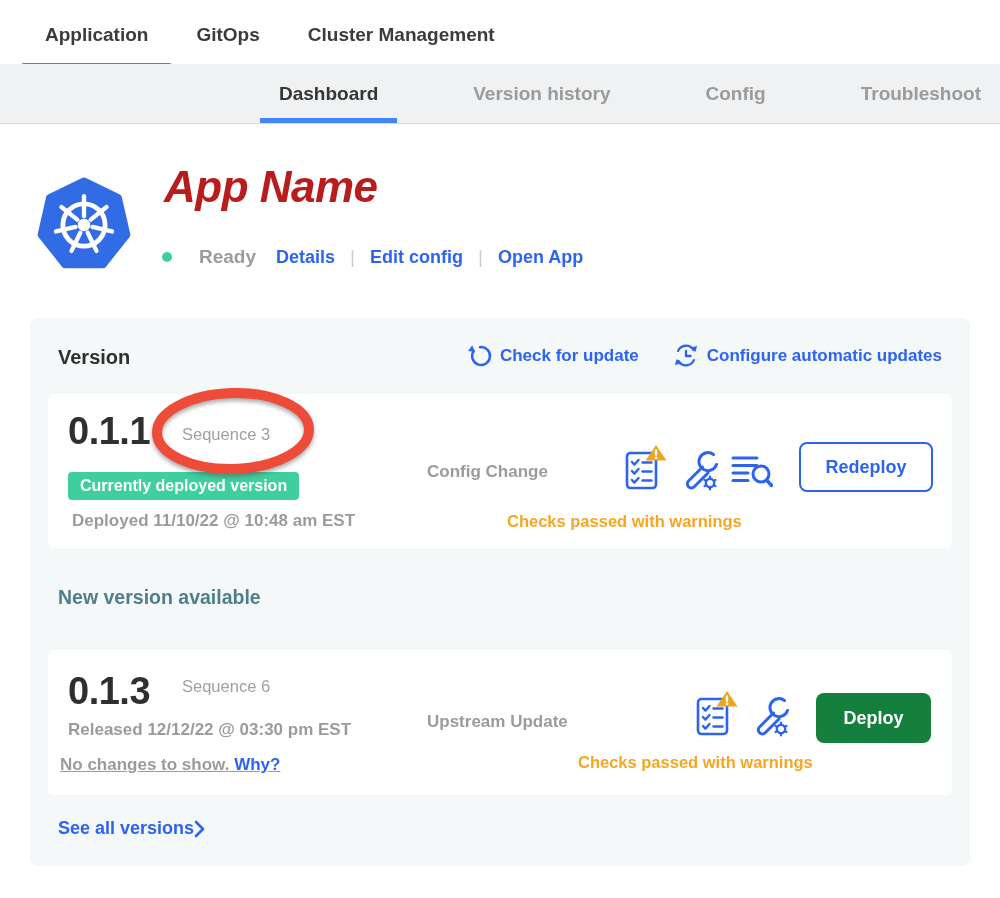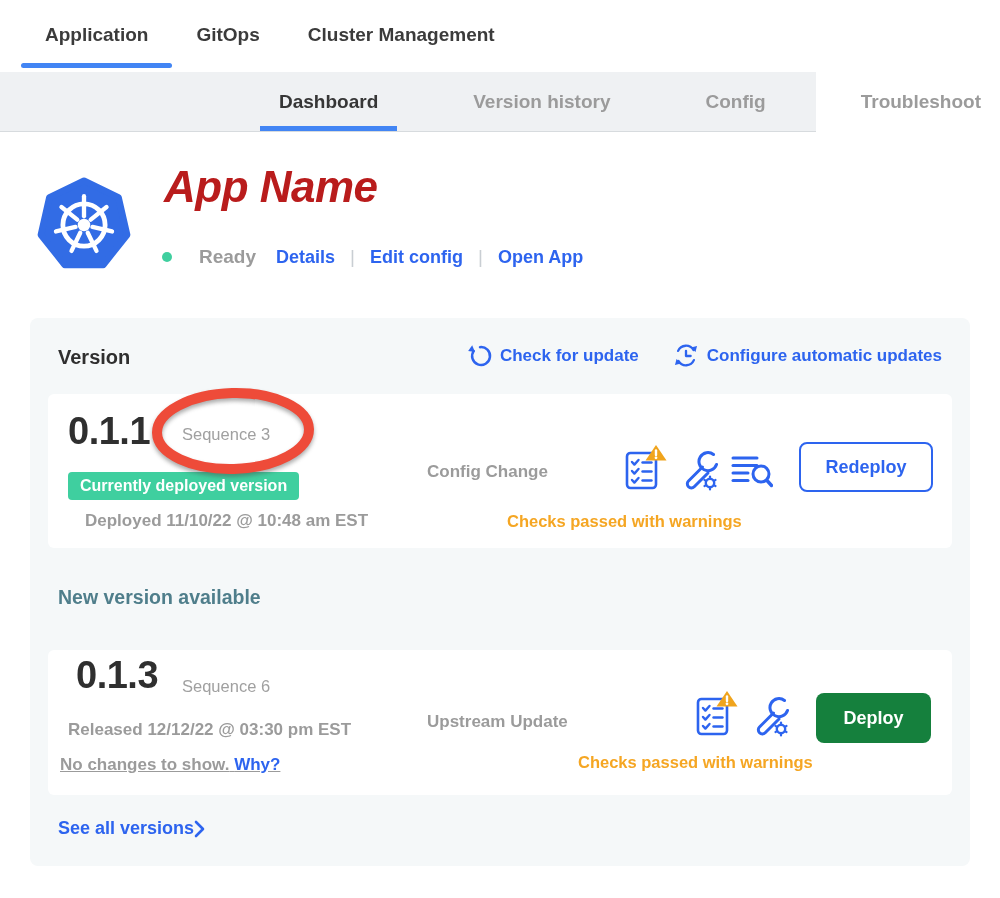--- a/index.html
+++ b/index.html
@@ -11,21 +11,21 @@
   
   .topnav { position:absolute; top:0; left:0; width:1000px; height:70px;
             display:flex; padding-left:21px; background:#fff; }
   .topnav-item { position:relative; display:flex; align-items:center;
                  padding:0 24px; font-size:19px; font-weight:700; color:#3b3b3b;
                  cursor:pointer; }
   .topnav-item.active .tab-underline { display:block; }
   .tab-underline { display:none; position:absolute; left:0; right:0; bottom:2px;
                    height:5px; border-radius:3px; background:#4285f4; }
   
-  .subnav { position:absolute; top:72px; left:0; width:816px; height:60px;
+  .subnav { position:absolute; top:64px; left:0; width:1000px; height:60px;
             background:#eff1f3; border-bottom:1px solid #d7dbde;
             display:flex; padding-left:260px; }
   .subnav-item { position:relative; display:flex; align-items:center;
                  padding:0 19px; font-size:19px; font-weight:700; color:#9b9b9b;
                  white-space:nowrap; cursor:pointer; }
   .subnav-item + .subnav-item { margin-left:57px; }
   .subnav-item.active { color:#363636; }
   .subnav-item.active .tab-underline2 { display:block; }
   .tab-underline2 { display:none; position:absolute; left:0; right:0; bottom:0;
                     height:5px; background:#4285f4; }
@@ -169,21 +169,21 @@
 
   <div class="vrow vrow1">
     <span class="ver-num" style="top:16px;">0.1.1</span>
     <span class="seq" style="top:31px;">Sequence 3</span>
 
     <svg class="annot" width="170" height="100" viewBox="0 0 170 100">
       <ellipse cx="85" cy="49" rx="76" ry="38" fill="none" stroke="#ee4b39" stroke-width="10" transform="rotate(-1.5 85 49)"></ellipse>
     </svg>
 
     <span class="badge">Currently deployed version</span>
-    <span class="gray-bold" style="left:37px; top:117px;">Deployed 11/10/22 @ 10:48 am EST</span>
+    <span class="gray-bold" style="left:24px; top:117px;">Deployed 11/10/22 @ 10:48 am EST</span>
 
     <span class="gray-bold" style="left:379px; top:68px;">Config Change</span>
 
     <div class="icon-group" style="left:577px; top:50px;">
       <svg width="42" height="47" viewBox="0 0 42 47">
         <rect x="2" y="9" width="29" height="35" rx="3.5" fill="#fff" stroke="#2d64ef" stroke-width="2.6"></rect>
         <path d="M7 18 l2.4 2.6 L13.5 16" fill="none" stroke="#2d64ef" stroke-width="2.4" stroke-linecap="round" stroke-linejoin="round"></path>
         <line x1="17.5" y1="18.5" x2="26.5" y2="18.5" stroke="#2d64ef" stroke-width="2.4" stroke-linecap="round"></line>
         <path d="M7 27 l2.4 2.6 L13.5 25" fill="none" stroke="#2d64ef" stroke-width="2.4" stroke-linecap="round" stroke-linejoin="round"></path>
         <line x1="17.5" y1="27.5" x2="26.5" y2="27.5" stroke="#2d64ef" stroke-width="2.4" stroke-linecap="round"></line>
@@ -219,21 +219,21 @@
     </div>
 
     <span class="checks" style="left:459px; top:118px;">Checks passed with warnings</span>
 
     <button class="btn btn-outline" style="left:735px; top:48px; width:134px; height:50px;">Redeploy</button>
   </div>
 
   <div class="new-heading">New version available</div>
 
   <div class="vrow vrow2">
-    <span class="ver-num" style="top:4px;margin-left:8px;">0.1.3</span>
+    <span class="ver-num" style="top:20px;">0.1.3</span>
     <span class="seq" style="top:27px;">Sequence 6</span>
     <span class="gray-bold" style="left:20px; top:70px;">Released 12/12/22 @ 03:30 pm EST</span>
     <span class="gray-bold" style="left:12px; top:105px;text-decoration:underline;">
       <span>No changes to show.</span>
       <span class="why-link">Why?</span>
     </span>
 
     <span class="gray-bold" style="left:379px; top:62px;">Upstream Update</span>
 
     <div class="icon-group" style="left:648px; top:40px;">

